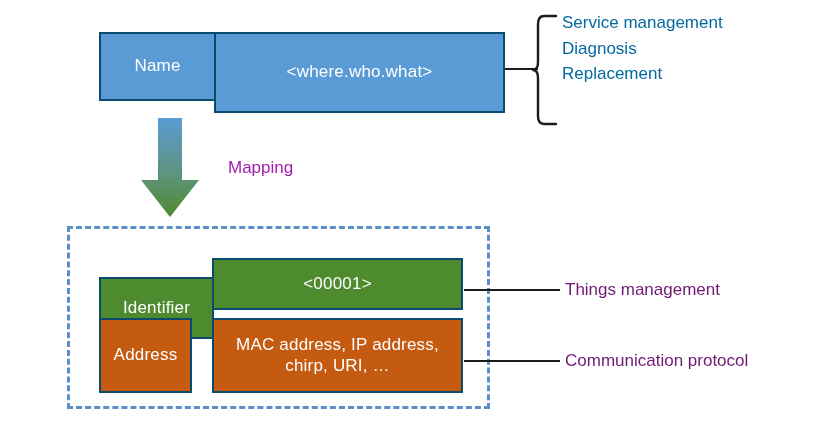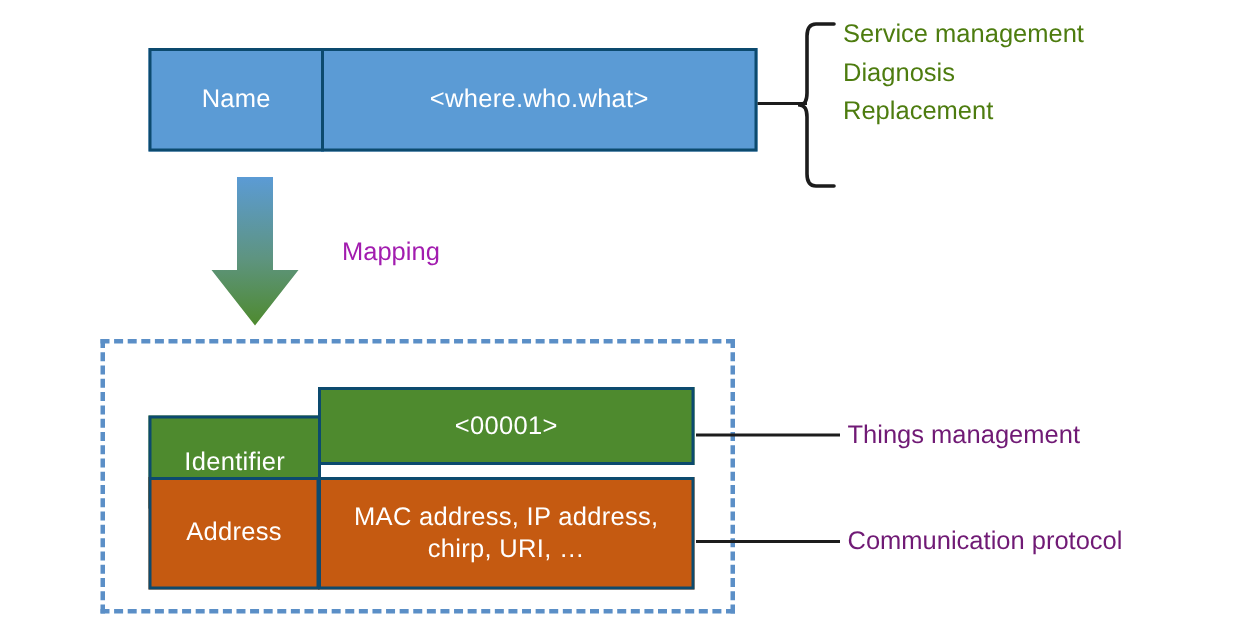--- a/index.html
+++ b/index.html
@@ -32,27 +32,27 @@
     line-height: 1.18;
     letter-spacing: .2px;
   }
   .cell.blue   { background: #5B9BD5; }
   .cell.green  { background: #4E8A2E; }
   .cell.orange { background: #C55A11; }
 
   
   #top-table  { position: absolute; left: 99px; top: 32px; width: 406px; height: 69px; }
   #name-key   { left: 0px;   top: 0px; width: 117px; height: 69px; }
-  #name-value { left: 115px; top: 0px; width: 291px; height: 69px; }
+  #name-value { left: 115px; top: 0px; width: 291px; height: 81px; }
 
   
   #low-table    { position: absolute; left: 99px; top: 258px; width: 364px; height: 135px; }
   #id-key       { left: 0px;   top: 0px;  width: 115px; height: 62px; margin-top: 19px; }
   #id-value     { left: 113px; top: 0px;  width: 251px; height: 52px; }
-  #addr-key     { left: 0px;   top: 60px; width: 114px; height: 75px; }
+  #addr-key     { left: 0px;   top: 60px; width: 93px; height: 75px; }
   #addr-value   { left: 113px; top: 60px; width: 251px; height: 75px; padding: 0 8px; }
 
   
   #dashed-box {
     position: absolute;
     left: 67px;  top: 226px;
     width: 423px; height: 183px;
     box-sizing: border-box;
     border: 3px dashed #5B8FC7;
     background: transparent;
@@ -83,21 +83,21 @@
     left: 532px; top: 14px;
     width: 26px; height: 112px;
   }
   #top-labels {
     position: absolute;
     left: 562px; top: 10px;
     width: 260px;
   }
   #top-labels .lbl {
     font-size: 17px;
-    color: #4d7c0f;
+    color: #0369a1;
     line-height: 25.5px;
     white-space: nowrap;
   }
 
   .side-label {
     position: absolute;
     font-size: 17px;
     color: #701a75;
     white-space: nowrap;
   }

